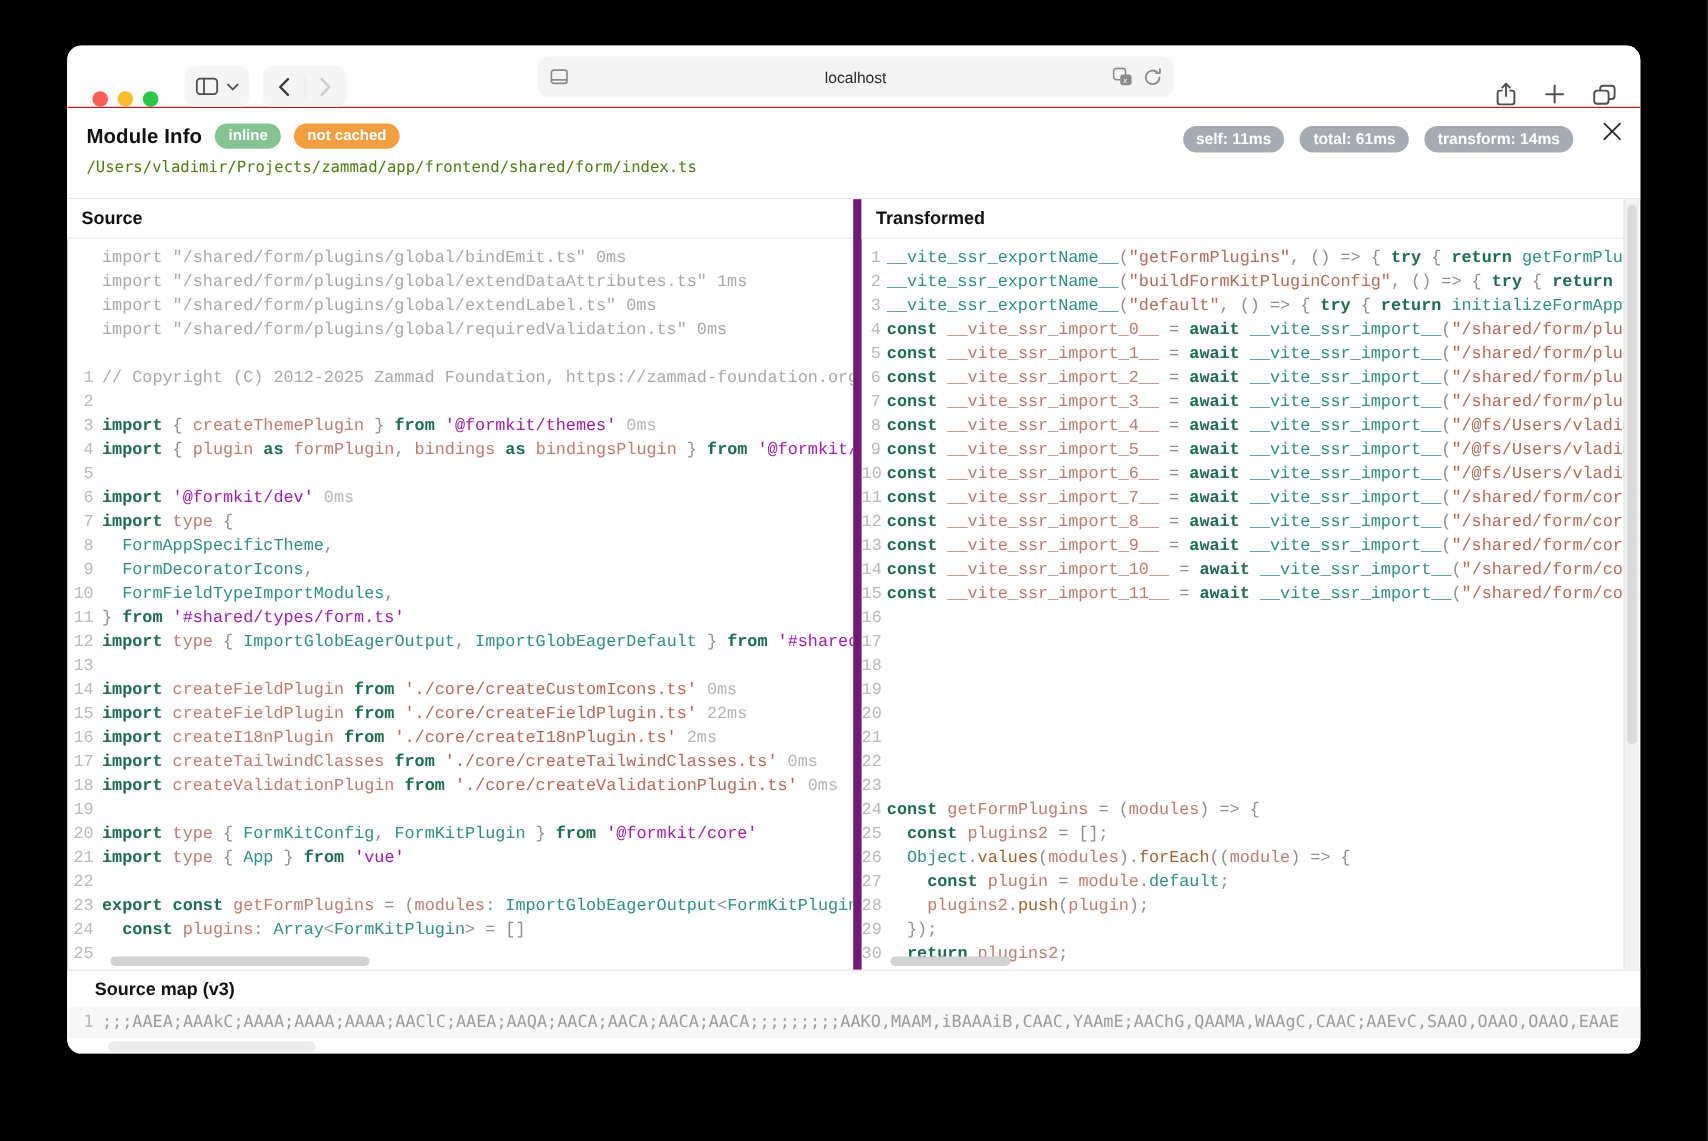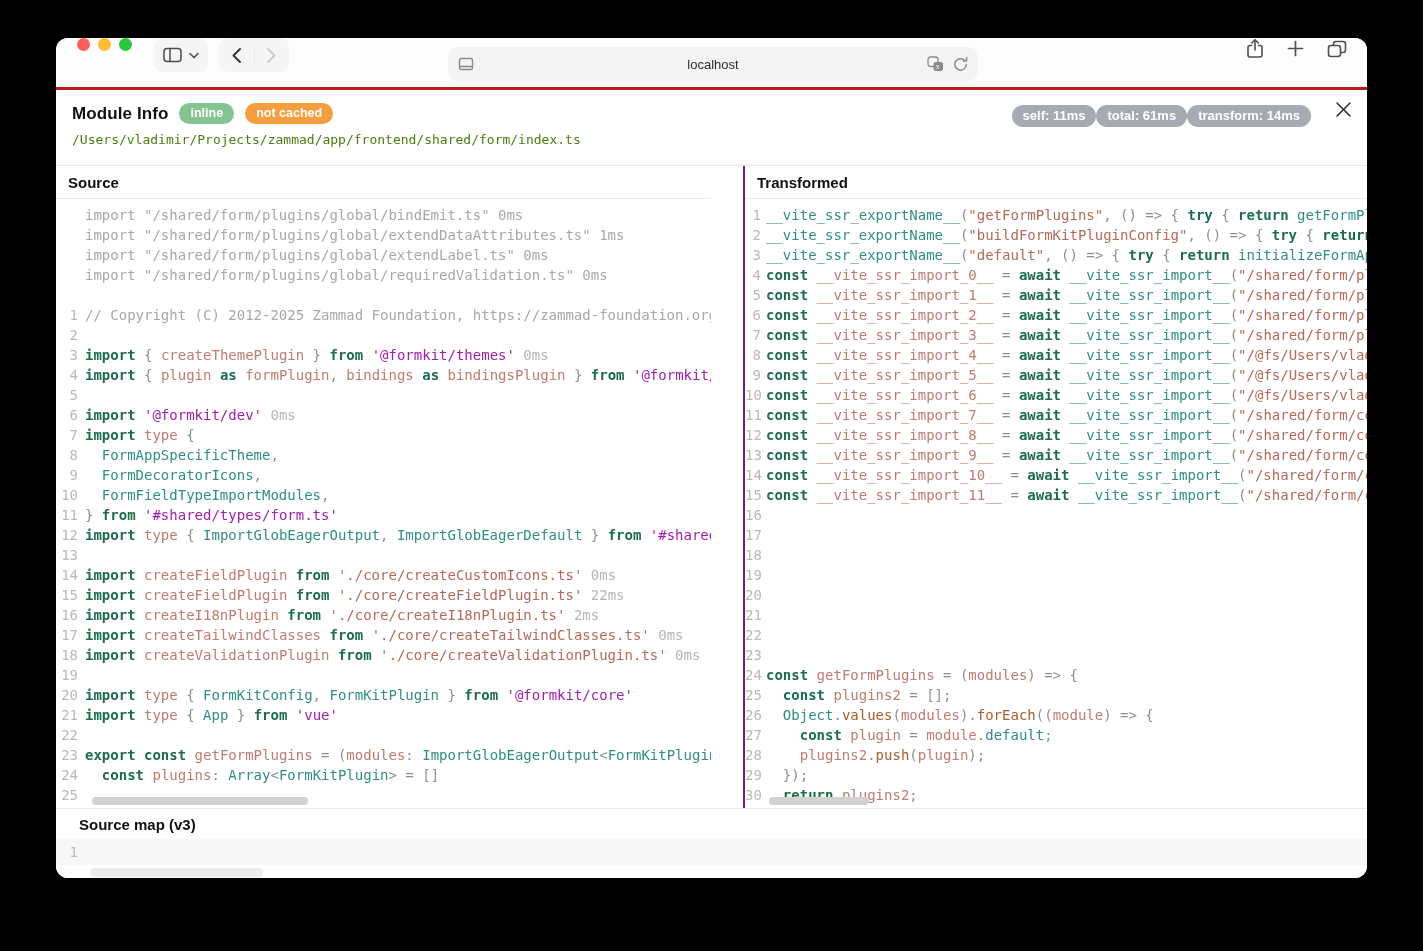--- a/index.html
+++ b/index.html
@@ -2,22 +2,22 @@
 <html><head>
 <meta charset="utf-8">
 <style>
   * { margin:0; padding:0; box-sizing:border-box; }
   html,body { width:1423px; height:951px; background:#000; font-family:"Liberation Sans", sans-serif; overflow:hidden; }
 
   .window { position:absolute; left:56px; top:38px; width:1311px; height:840px;
             background:#fff; border-radius:12px; overflow:hidden; }
 
   
-  .toolbar { height:52px; background:#fdfdfd; border-bottom:3px solid #b91c1c;
-             display:flex; align-items:flex-start; position:relative; }
+  .toolbar { height:52px; background:#fdfdfd; border-bottom:1px solid #b91c1c;
+             display:flex; align-items:flex-end; position:relative; }
   .lights { display:flex; gap:8px; margin-left:21px; }
   .light { width:13px; height:13px; border-radius:50%; }
   .light.red { background:#ff5f57; } .light.yellow { background:#febc2e; } .light.green { background:#28c840; }
   .tb-pill { height:34px; background:#f5f5f6; border-radius:9px; display:flex; align-items:center; }
   .pill-sidebar { margin-left:22px; padding:0 9px; gap:7px; }
   .pill-nav { margin-left:11px; width:70px; justify-content:space-around; position:relative; }
   .pill-nav .sep { position:absolute; left:50%; top:7px; bottom:7px; width:1px; background:#e9e9ea; }
   .urlbar { position:absolute; left:392px; top:9px; width:530px; height:34px; background:#f4f4f5;
             border-radius:10px; display:flex; align-items:center; }
   .urlbar .url-text { position:absolute; left:0; right:0; text-align:center; font-size:13px; color:#2b2b2b; }
@@ -26,34 +26,34 @@
   .tb-right { position:absolute; right:20px; display:flex; gap:23px; align-items:center; }
   .icon-btn { display:flex; align-items:center; justify-content:center; background:none; border:none; cursor:default; }
 
   
   .mod-header { height:75px; padding:13px 16px 0 16px; position:relative; background:#fff; }
   .mod-title-row { display:flex; align-items:center; gap:11px; }
   .mod-title { font-size:17px; font-weight:700; color:#111; letter-spacing:.1px; }
   .badge { font-size:12.5px; font-weight:700; color:#fff; padding:3px 11px 4px; border-radius:11px; white-space:nowrap; }
   .badge-inline { background:#84c493; }
   .badge-notcached { background:#f59e3f; }
-  .timings { position:absolute; right:56px; top:15px; display:flex; }
+  .timings { position:absolute; right:56px; top:15px; display:flex; gap:13px; }
   .badge-timing { background:#a6abb3; font-size:13px; padding:3px 11px 4px; }
   .close-x { position:absolute; right:15px; top:11px; }
   .file-path { margin-top:8px; font-family:"DejaVu Sans Mono", monospace; font-size:13px; color:#4d7c0f; }
 
   
   .panels { height:643px; display:flex; border-top:1px solid #e8e8e8; }
   .panel { width:655px; position:relative; }
-  .panel.right { border-left:2px solid #701a75;margin-left:32px; }
+  .panel.right { border-left:7px solid #701a75; }
   .panel-header { height:33px; border-bottom:1px solid #ececec; display:flex; align-items:center;
                   padding-left:12px; font-size:15px; font-weight:700; color:#111; background:#fff;text-align:center; }
   .code-area { position:relative; height:610px; padding-top:6px; overflow:hidden;
                font-family:"DejaVu Sans Mono", monospace; font-size:14px; }
-  .cl { display:flex; height:20px; line-height:20px; }
+  .cl { display:flex; height:20px; line-height:20px;font-family:Liberation Mono, monospace; }
   .ln { flex:none; text-align:right; color:#b9b9b9; }
   .panel.left  .ln { width:29px; padding-right:7px; }
   .panel.right .ln { width:21px; padding-right:5px; }
   .lc { flex:1; white-space:pre; overflow:hidden; }
   .tk-k { color:#1c6e4b; font-weight:700; }
   .tk-v { color:#c07b70; }
   .tk-t { color:#2e8f82; }
   .tk-s { color:#b56959; }
   .tk-m { color:#a21caf; }
   .tk-c { color:#a8a8a8; }
@@ -442,17 +442,18 @@
       <div class="vscroll-track">
         <div class="vscroll-thumb"></div>
       </div>
     </div>
   </div>
 
   <div class="sourcemap">
     <div class="sm-header">Source map (v3)</div>
     <div class="sm-row">
       <span class="sm-ln">1</span>
+      <span class="sm-text">;;;AAEA;AAAkC;AAAA;AAAA;AAAA;AAClC;AAEA;AAQA;AACA;AACA;AACA;AACA;;;;;;;;;AAKO,MAAM,iBAAAiB,CAAC,YAAmE;AAChG,QAAMA,WAAgC,CAAC;AAEvC,SAAO,OAAO,OAAO,EAAE</span>
     </div>
     <div class="sm-thumb"></div>
   </div>
 
 </div>
 
 </body></html>

